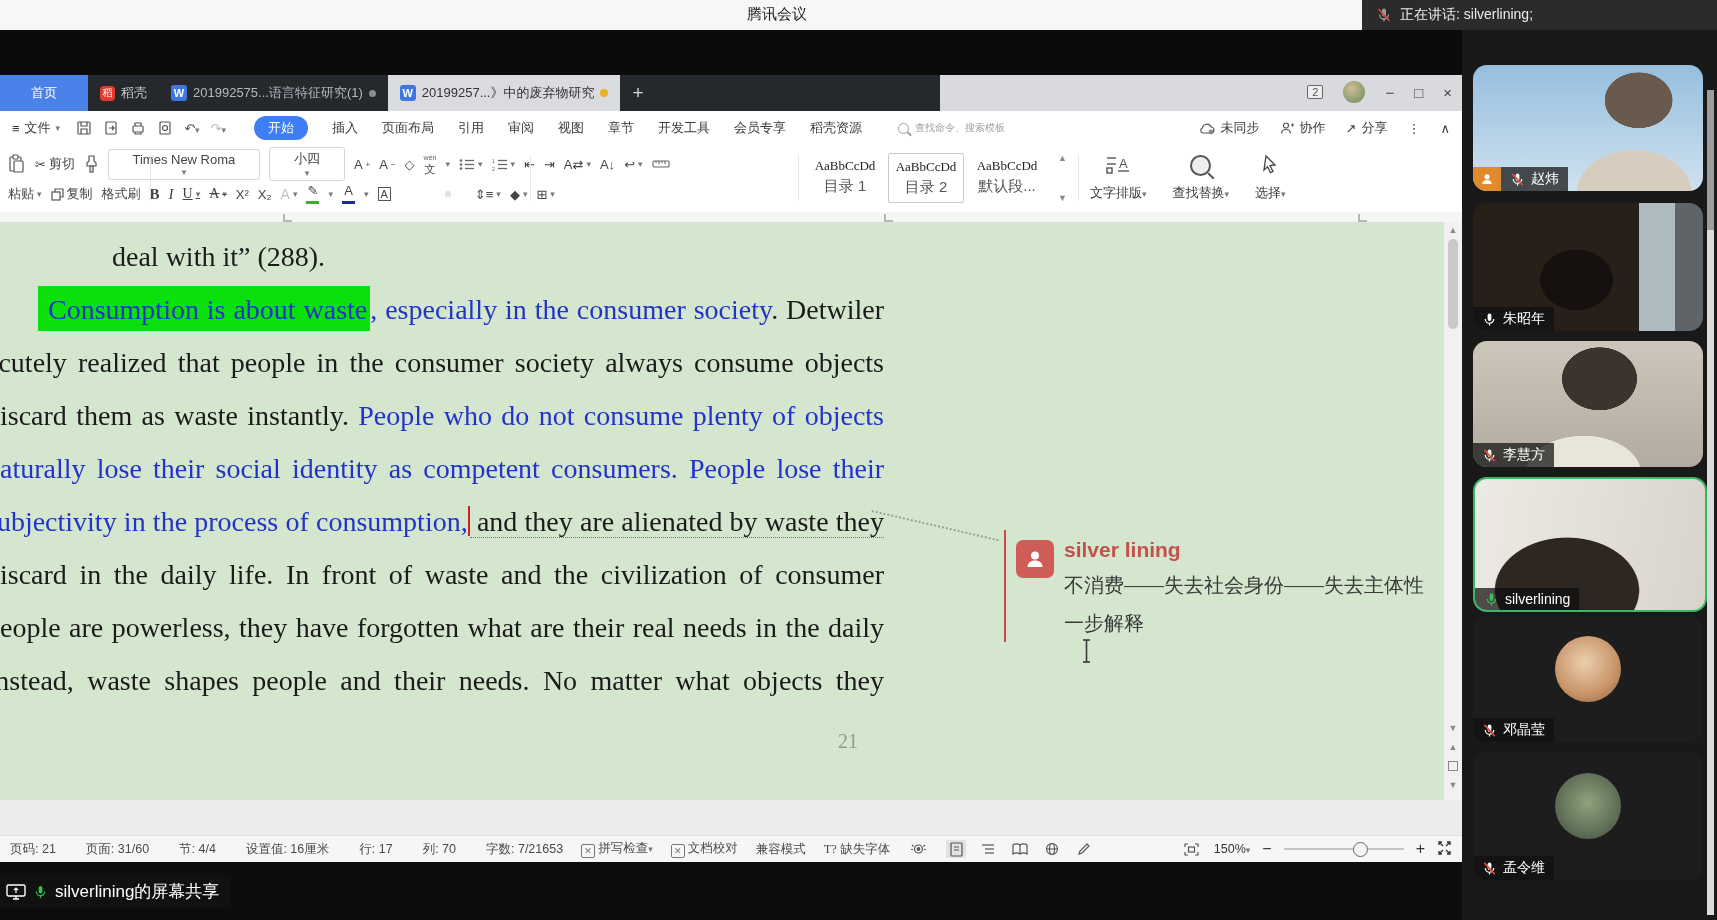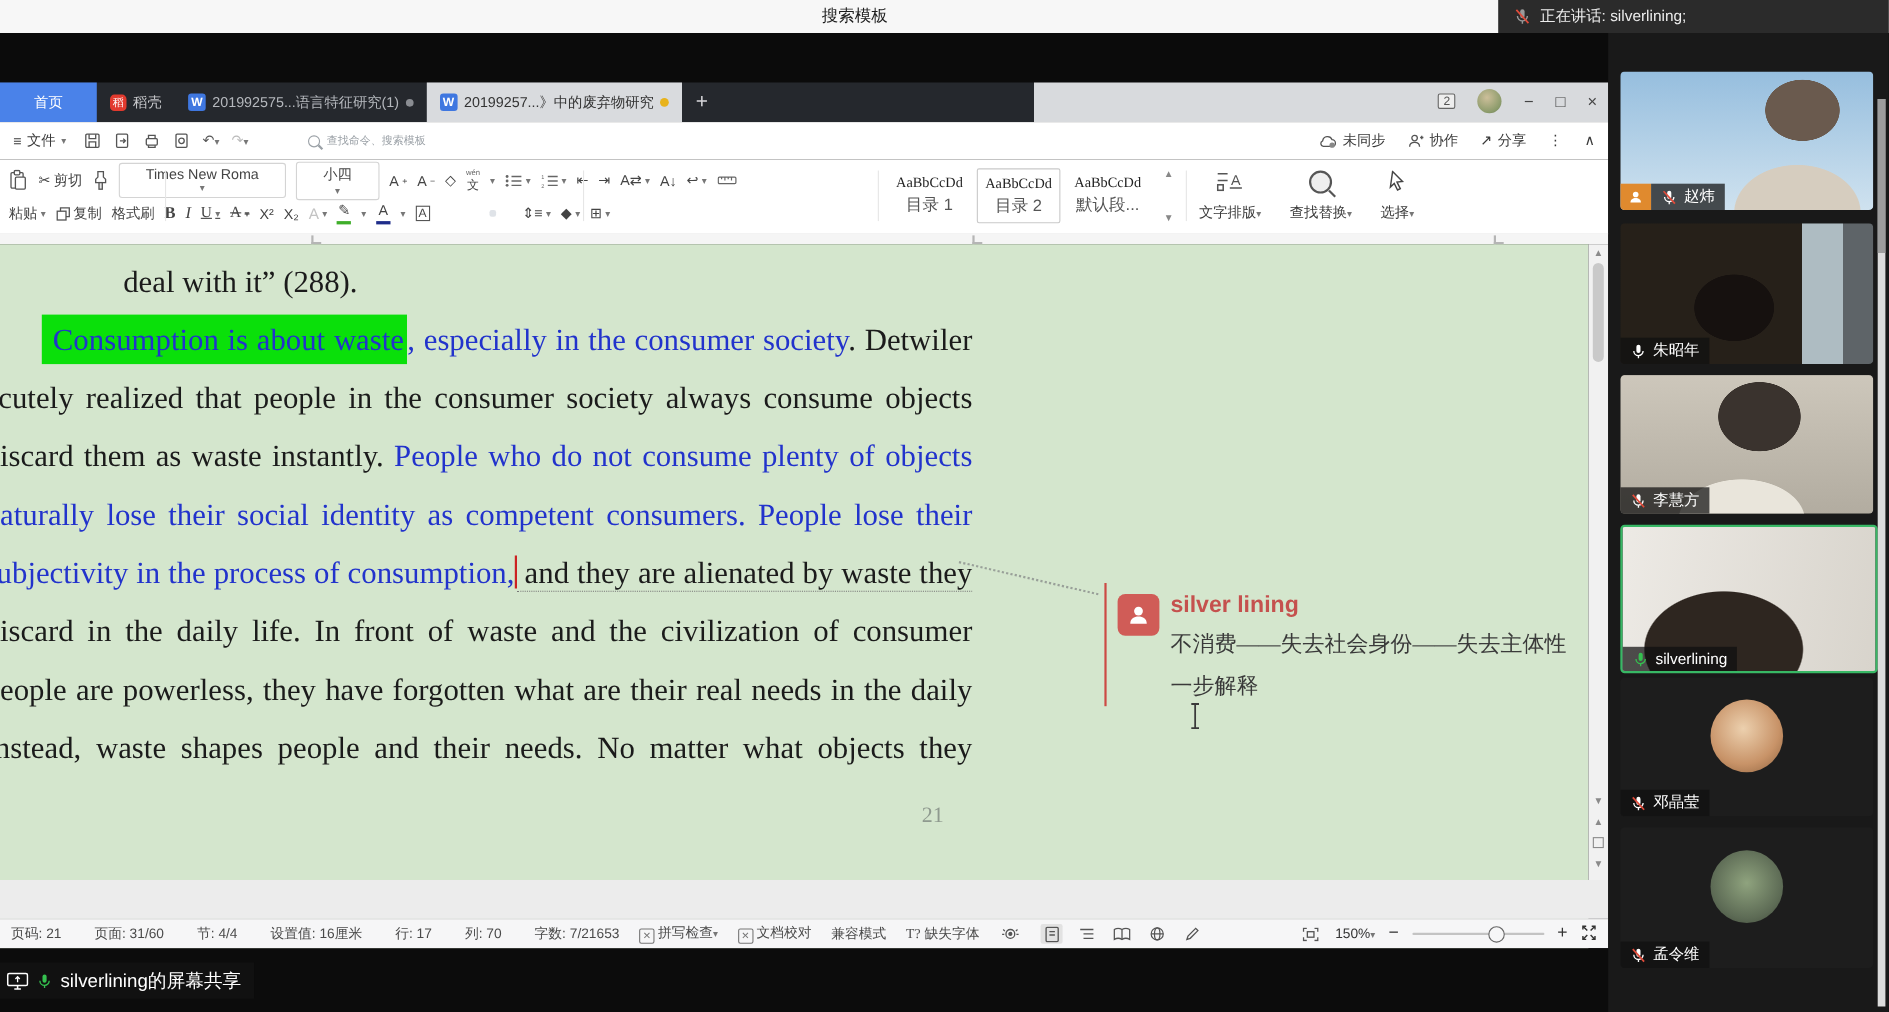--- a/index.html
+++ b/index.html
@@ -136,21 +136,21 @@
   .ztrack{position:relative;width:120px;height:2px;background:#c3c3c3;border-radius:1px;}
   .zhandle{position:absolute;left:58%;top:-6px;width:13px;height:13px;border:1.5px solid #666;border-radius:50%;background:#f6f6f7;}
   .black-bottom{position:absolute;left:0;top:832px;width:1462px;height:58px;background:#0c0c0c;}
   .share-badge{position:absolute;left:0;top:845px;height:33px;background:rgba(18,18,18,.95);
                display:flex;align-items:center;gap:7px;padding:0 12px 0 6px;}
   .share-badge span{color:#fff;font-size:17px;}
   
   .sidebar{position:absolute;left:1462px;top:30px;width:255px;height:890px;background:#191919;}
   .sb-scroll{position:absolute;left:245px;top:60px;width:7px;height:825px;background:#dcdcdc;}
   .sb-thumb{position:absolute;left:0;top:0;width:7px;height:140px;background:#9d9d9d;}
-  .tile{position:absolute;left:11px;width:230px;border-radius:4px;overflow:hidden;background:#222;}
+  .tile{position:absolute;left:11px;width:230px;border-radius:14px;overflow:hidden;background:#222;}
   .tile.active{border:2px solid #38b865;}
   .v-sky{background:radial-gradient(ellipse 56px 46px at 72% 28%,#6a5a4e 0 60%,transparent 61%),
                radial-gradient(ellipse 95px 72px at 70% 102%,#d6cdbf 0 60%,transparent 61%),
                linear-gradient(#96bede,#cfe2ef);}
   .v-room{background:radial-gradient(ellipse 60px 50px at 45% 60%,#16110f 0 60%,transparent 61%),
                linear-gradient(90deg,#262019 0 72%,#aebcc2 72% 88%,#5e6468 88%);}
   .v-office{background:radial-gradient(ellipse 62px 52px at 55% 30%,#3a332e 0 60%,transparent 61%),
                radial-gradient(ellipse 95px 62px at 48% 105%,#e9e5db 0 60%,transparent 61%),
                linear-gradient(#cdc7bb,#b2aca0);}
   .v-closeup{background:radial-gradient(ellipse 130px 95px at 40% 85%,#2e2620 0 55%,transparent 56%),
@@ -164,21 +164,21 @@
   .name-badge span{color:#fff;font-size:14px;white-space:nowrap;}
   .host-badge{width:28px;background:#e08a2e;display:flex;align-items:center;justify-content:center;}
   svg{flex:0 0 auto;}
 </style>
 </head>
 <body>
 
 <div class="stage">
 
   <div class="topbar">
-    <div class="topbar-title">搜索模板</div>
+    <div class="topbar-title">腾讯会议</div>
     <div class="speak-box">
       <svg width="16" height="16" viewBox="0 0 16 16">
           <rect x="6" y="1.5" width="4" height="8" rx="2" fill="#9a9a9a"></rect>
           <path d="M3.5 7.5a4.5 4.5 0 0 0 9 0" fill="none" stroke="#9a9a9a" stroke-width="1.3"></path>
           <line x1="8" y1="12" x2="8" y2="14.5" stroke="#9a9a9a" stroke-width="1.3"></line>
           <line x1="2.5" y1="2" x2="13.5" y2="14" stroke="#e04b3a" stroke-width="1.6"></line>
         </svg>
       <span>正在讲话: silverlining;</span>
     </div>
   </div>
@@ -233,20 +233,32 @@
             <rect x="3" y="6" width="10" height="6" rx="1"></rect>
             <path d="M5 6V3h6v3M5 12v2h6v-2"></path>
           </svg>
         <svg width="16" height="16" viewBox="0 0 16 16" fill="none" stroke="#555" stroke-width="1.2">
             <rect x="3" y="2" width="10" height="12" rx="1"></rect>
             <circle cx="8" cy="8" r="2.5"></circle>
           </svg>
         <span>↶<span class="caret-d">▾</span></span>
         <span style="color:#bbb;">↷<span class="caret-d">▾</span></span>
       </div>
+      <div class="menu-items">
+          <span class="menu-item active">开始</span>
+          <span class="menu-item">插入</span>
+          <span class="menu-item">页面布局</span>
+          <span class="menu-item">引用</span>
+          <span class="menu-item">审阅</span>
+          <span class="menu-item">视图</span>
+          <span class="menu-item">章节</span>
+          <span class="menu-item">开发工具</span>
+          <span class="menu-item">会员专享</span>
+          <span class="menu-item">稻壳资源</span>
+        </div>
       <div class="menu-search">
         <span class="mini-mag"></span>
         <span>查找命令、搜索模板</span>
       </div>
       <div class="menu-right">
         <span class="mr-item">
           <svg width="17" height="13" viewBox="0 0 17 13" fill="none" stroke="#555" stroke-width="1.2">
               <path d="M4 11h8a3 3 0 0 0 0-6 4.5 4.5 0 0 0-8.6 1A2.6 2.6 0 0 0 4 11z"></path>
               <circle cx="12" cy="10" r="2.4" fill="#888" stroke="none"></circle>
             </svg>

